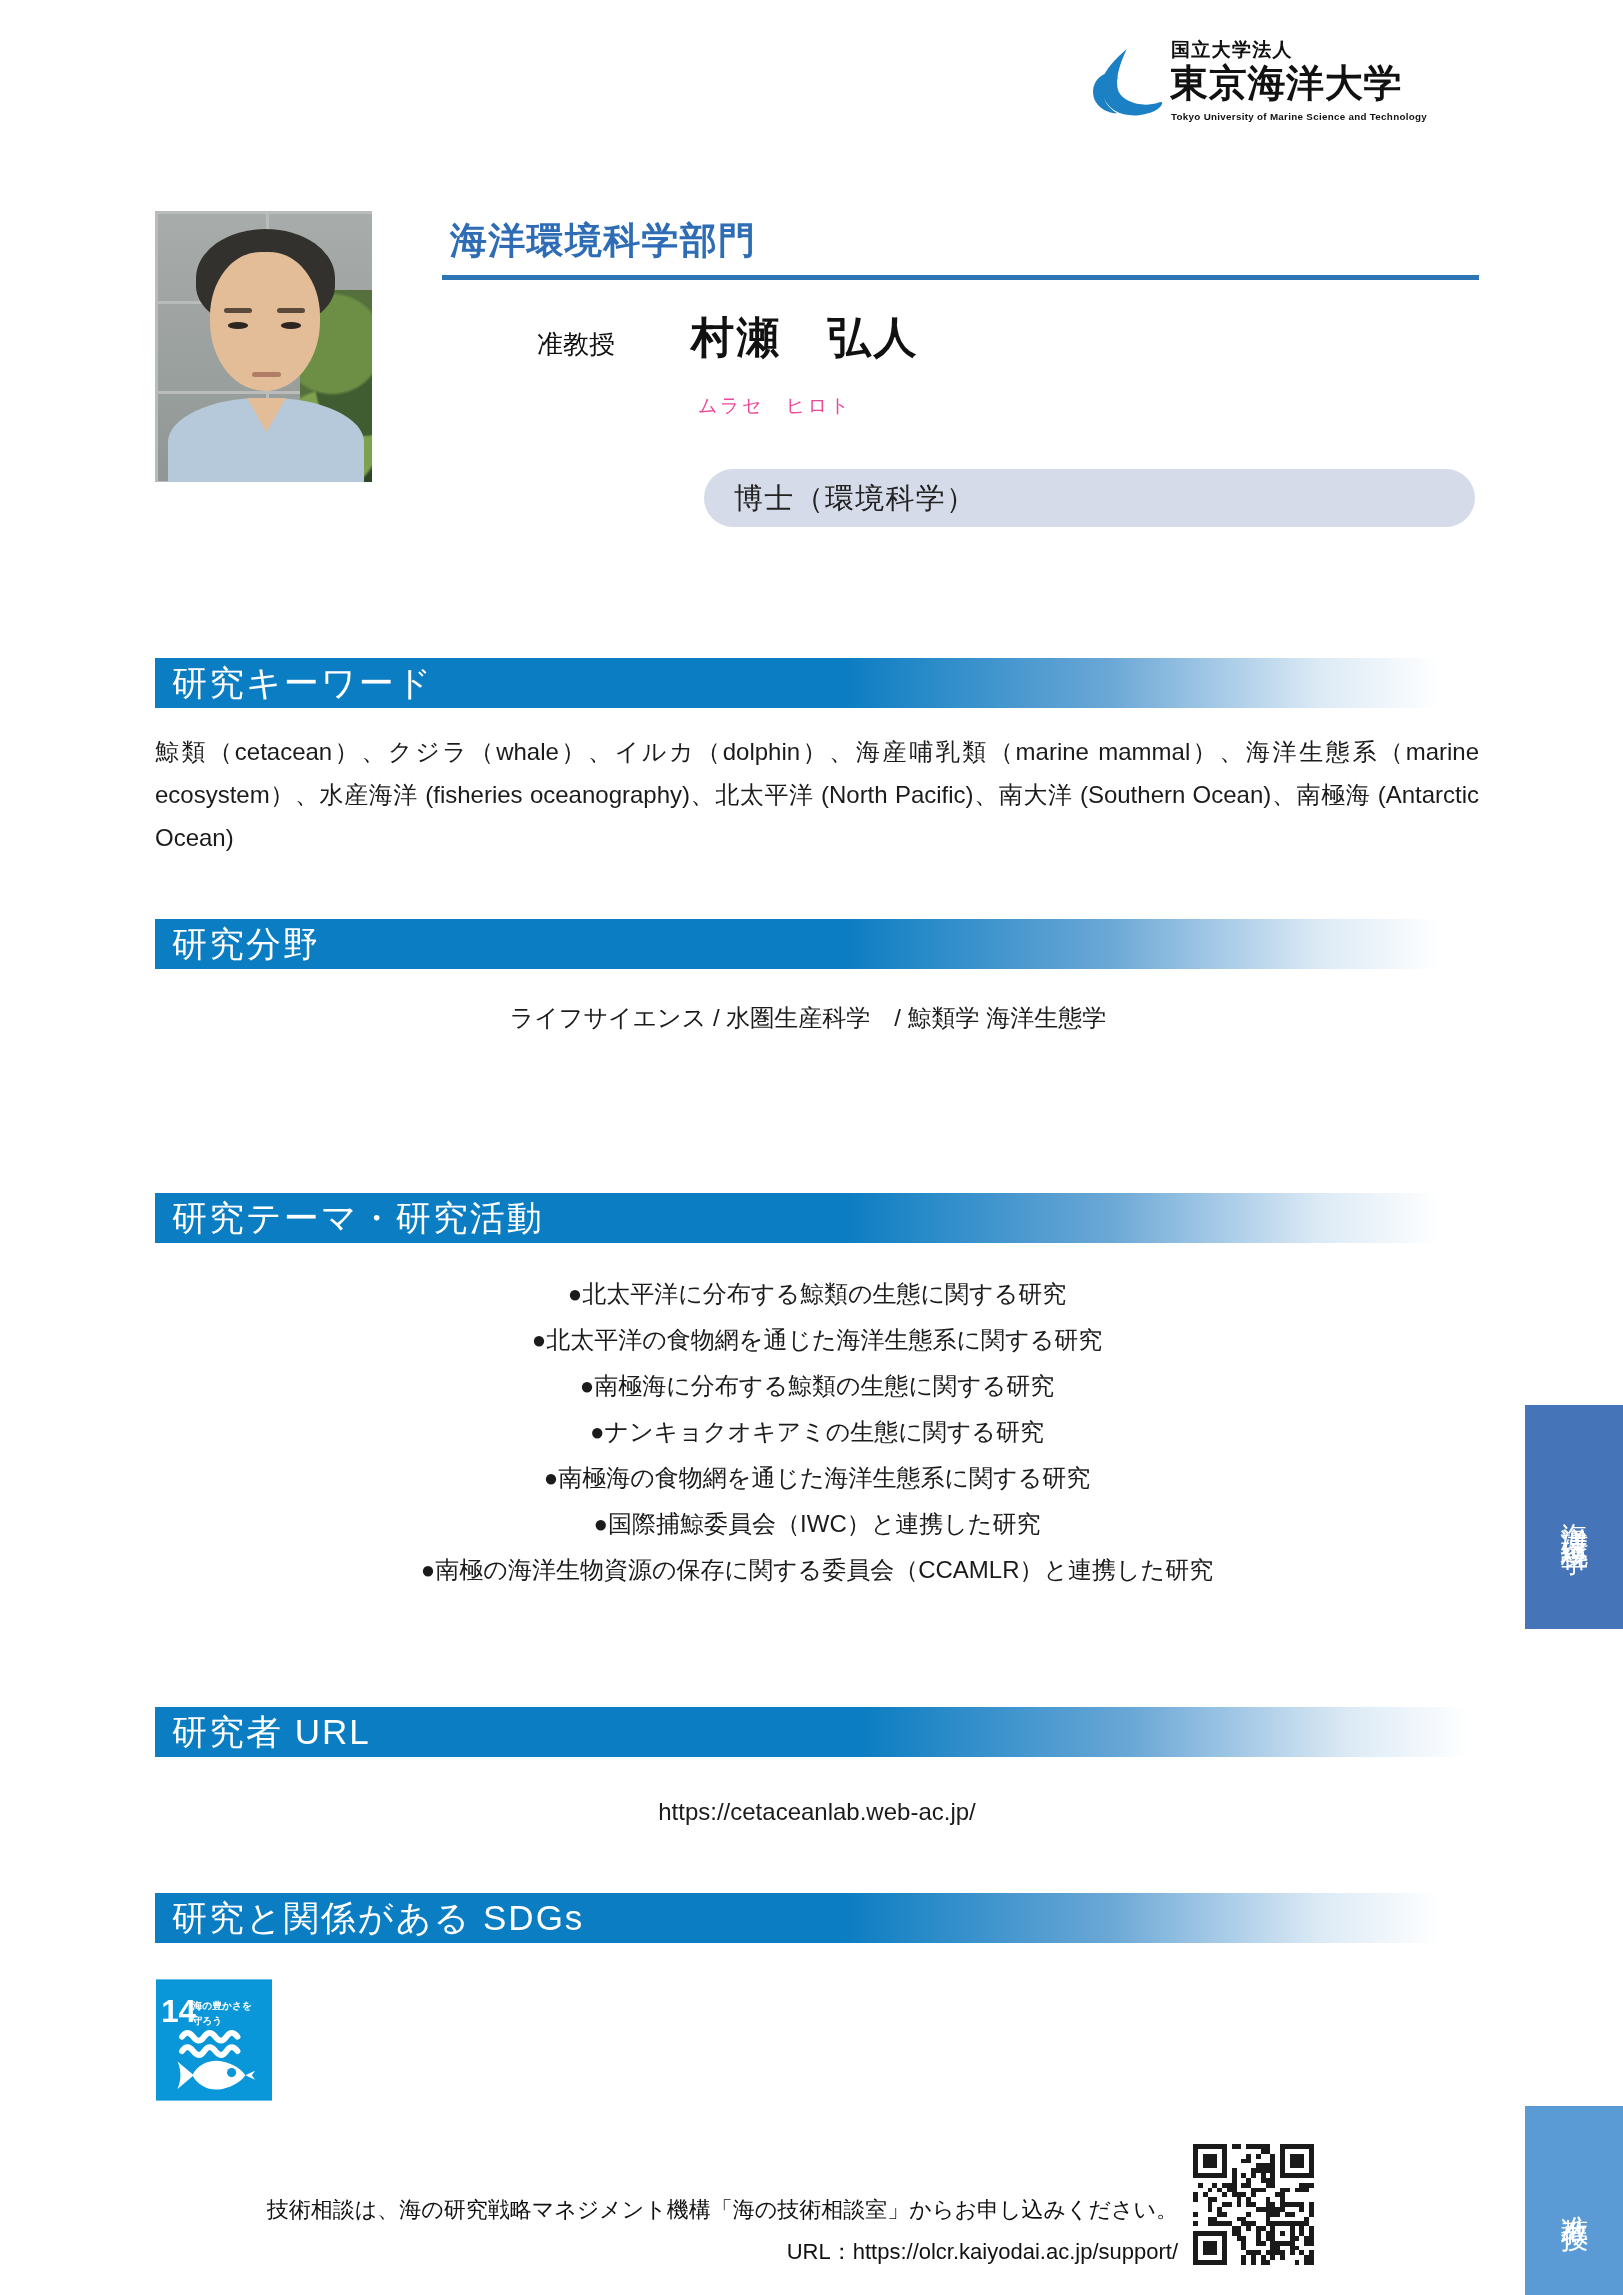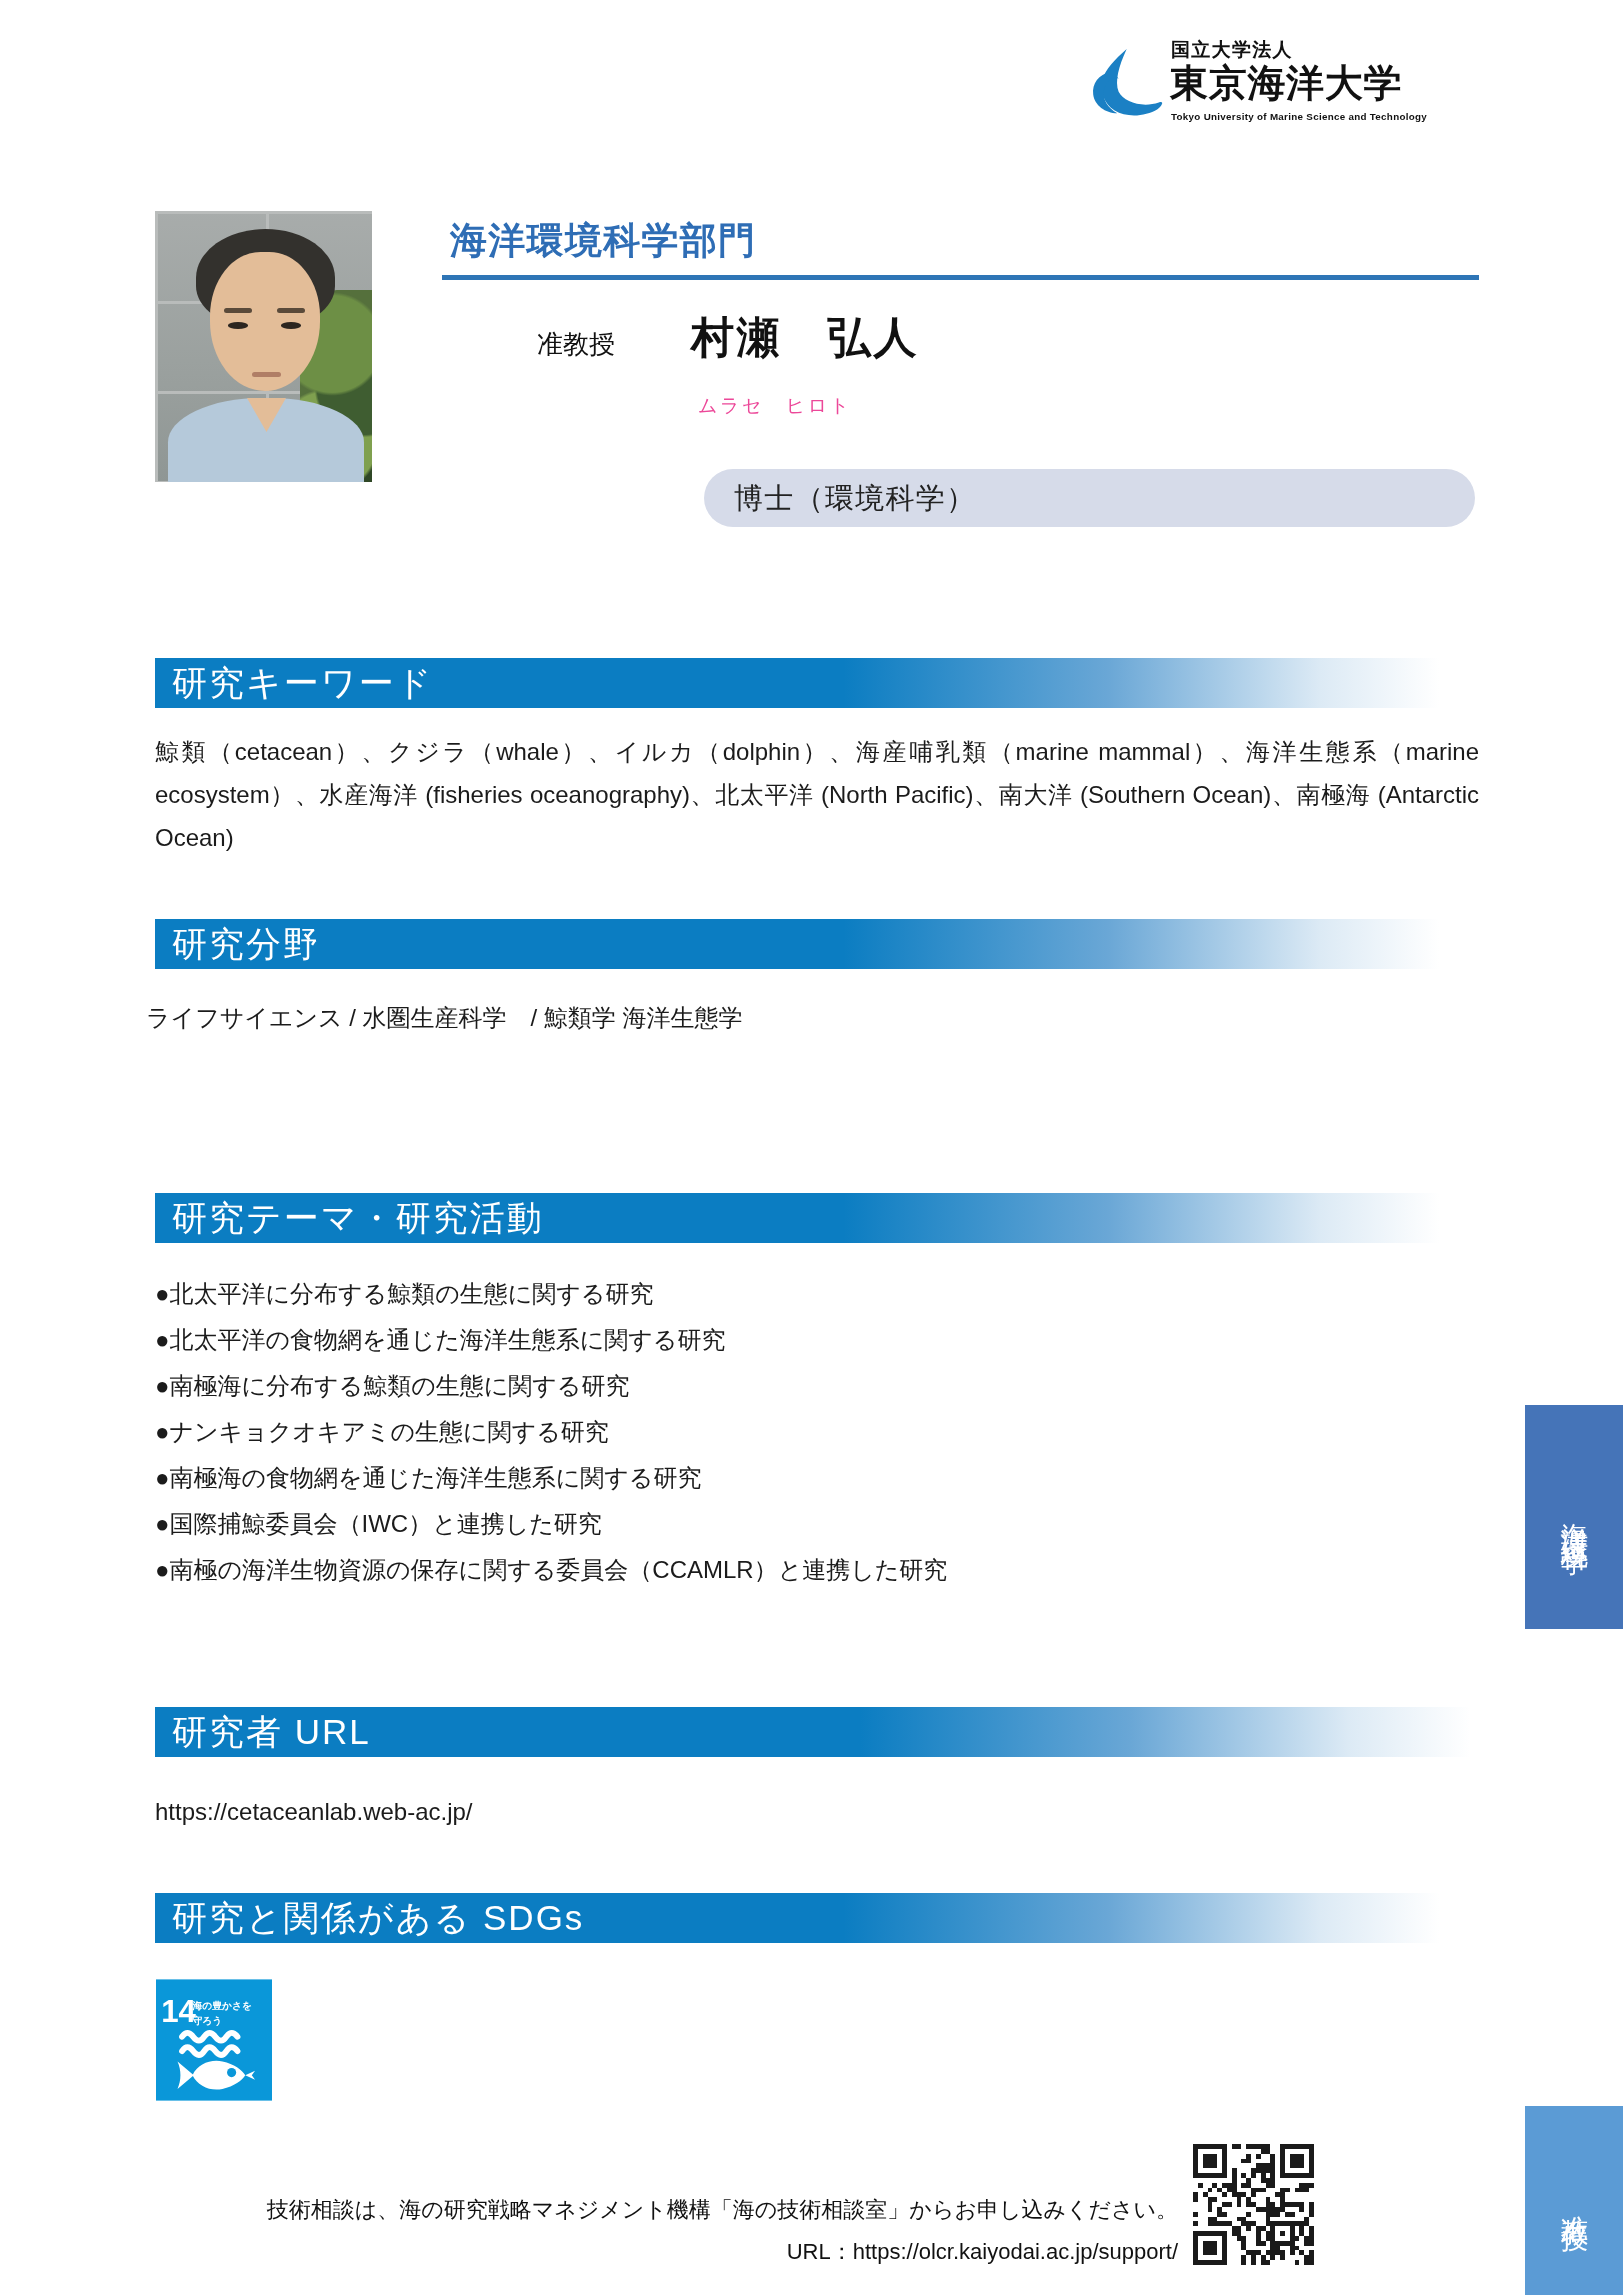--- a/index.html
+++ b/index.html
@@ -1,21 +1,21 @@
 <!DOCTYPE html>
 <html style="--accent: #0b7dc2; --title_blue: #2e6db5; --underline: #2e75b6; --badge_bg: #d6dbe9; --tab1: #4574b8; --tab2: #5b9bd5; --sdg: #0a97d9; --logo: #1b80c4;font-size:10.5px"><head>
 <meta charset="utf-8">
 <style>
   html,body{margin:0;padding:0;}
   body{
     width:1623px;height:2295px;position:relative;background:#ffffff;
     font-family:"Liberation Sans","DejaVu Sans",sans-serif;color:#1b1b1b;
     overflow:hidden;
   }
-  .abs{position:absolute;}
+  .abs{position:absolute;text-align:center;}
 
   
   .logo-mark{left:1083px;top:49px;width:82px;height:79px;}
   .logo-corporate{left:1171px;top:37px;font-size:19px;font-weight:700;letter-spacing:1.3px;color:#111;}
   .logo-name{left:1170px;top:58px;font-size:38px;font-weight:700;color:#111;letter-spacing:0.7px;}
   .logo-en{left:1171px;top:111px;font-size:9.8px;font-weight:700;color:#111;letter-spacing:0.3px;}
 
   
   .photo{left:155px;top:211px;width:217px;height:271px;overflow:hidden;background:#a3a7a6;}
   .photo .wall{position:absolute;inset:0;

